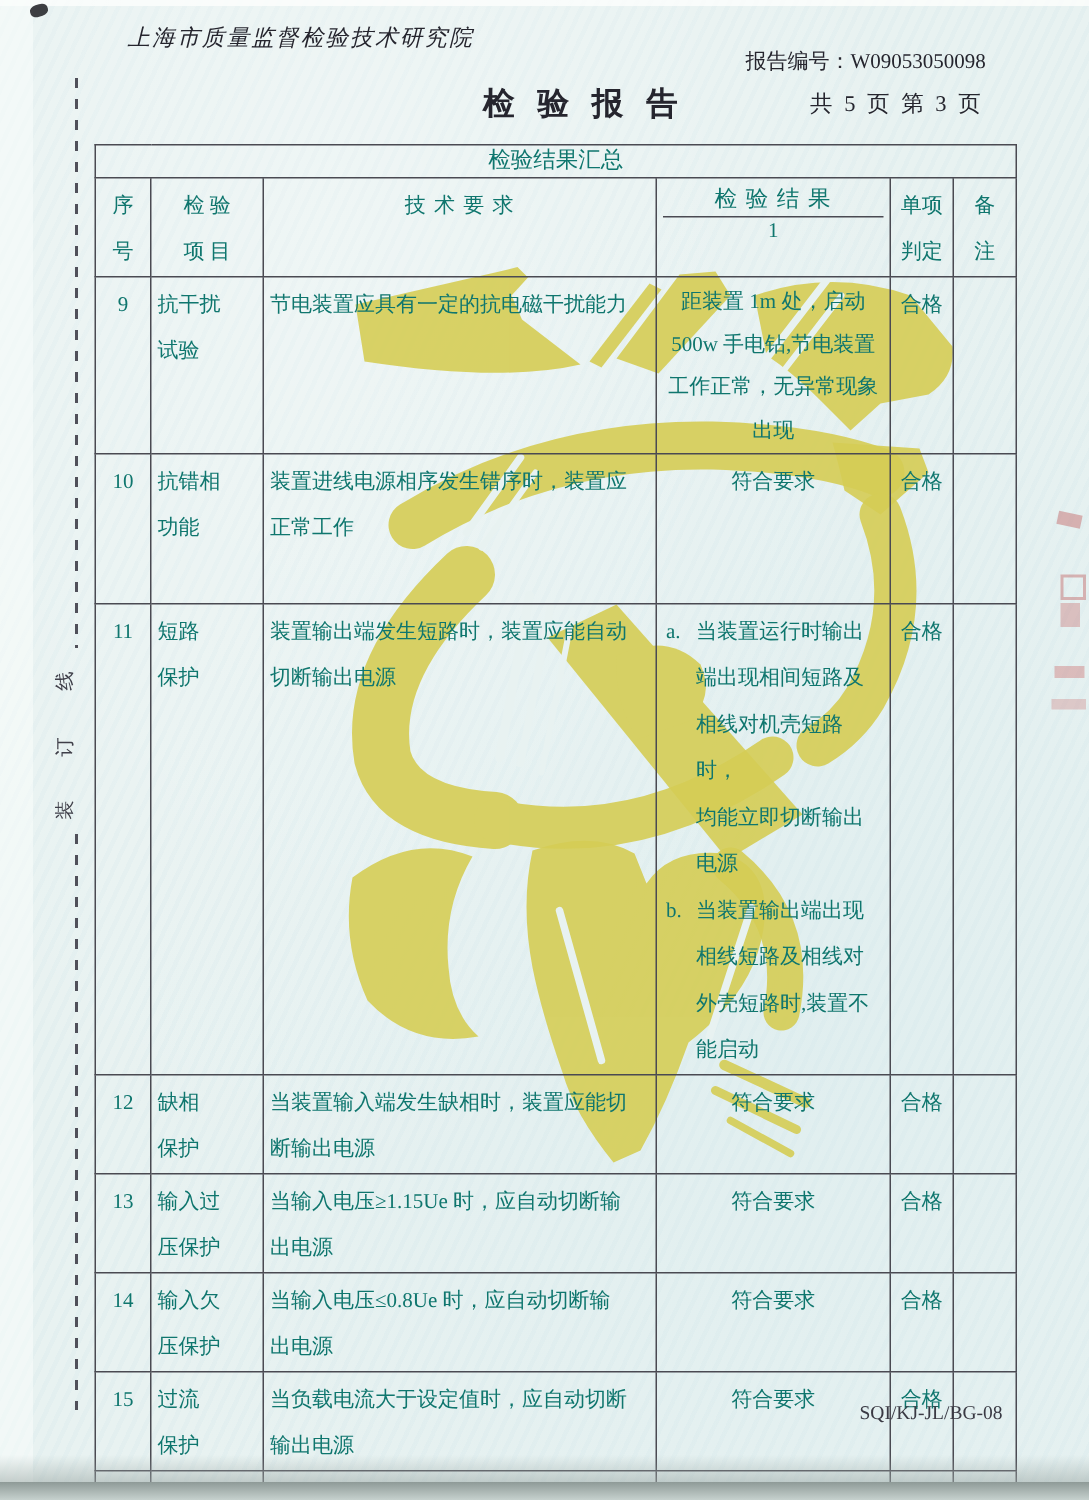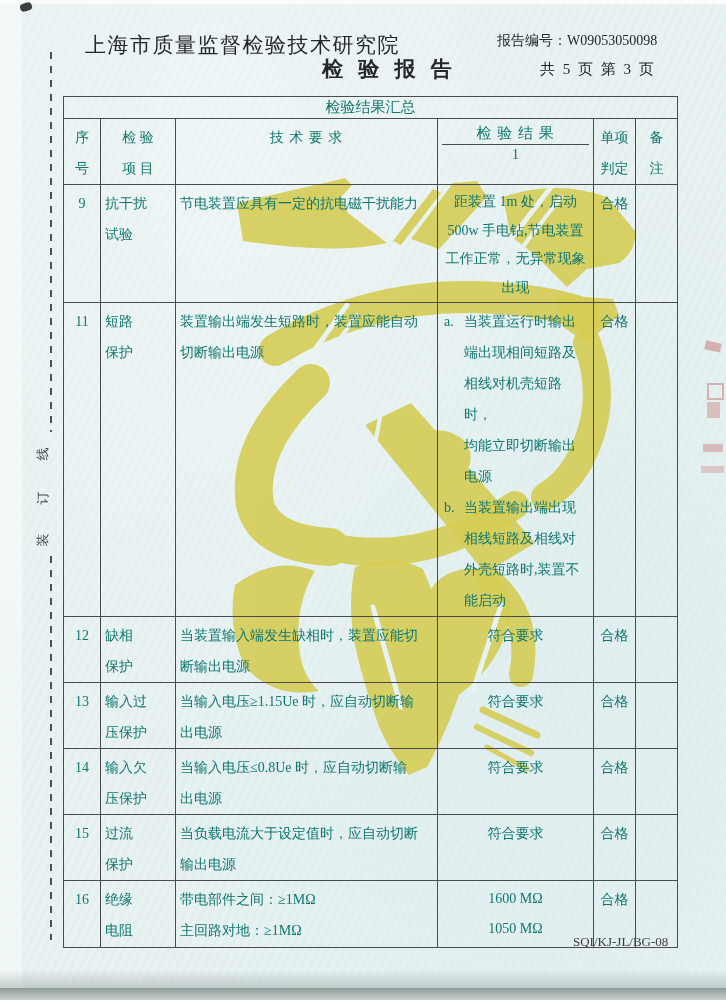--- a/index.html
+++ b/index.html
@@ -28,21 +28,21 @@
   
   .dash{position:absolute;left:50px;width:2px;z-index:2;
     background:repeating-linear-gradient(180deg,#50505a 0 7px,transparent 7px 14px);}
   .dash-top{top:52px;height:380px;}
   .dash-bottom{top:556px;height:384px;}
   .bind-char{position:absolute;left:34px;width:18px;text-align:center;font-size:13px;color:#3f3f49;
     transform:rotate(-90deg);z-index:2;}
   .bc0{top:445px;} .bc1{top:489px;} .bc2{top:531px;}
 
   
-  .institute{position:absolute;left:85px;top:31px;font-size:21px;letter-spacing:1.5px;z-index:2;}
+  .institute{position:absolute;left:85px;top:16px;font-size:15px;letter-spacing:1.5px;z-index:2;font-style:italic;}
   .report-no{position:absolute;left:497px;top:32px;font-size:14px;z-index:2;}
   .title{position:absolute;left:322px;top:55px;font-size:21px;font-weight:bold;letter-spacing:5px;z-index:2;}
   .pagination{position:absolute;left:540px;top:60px;font-size:15px;letter-spacing:2px;z-index:2;}
   .form-code{position:absolute;left:573px;top:934px;font-size:13px;color:#3a3a44;z-index:2;}
 
   
   .watermark{position:absolute;left:215px;top:175px;width:460px;height:640px;z-index:1;}
 
   
   .rm{position:absolute;z-index:2;}
@@ -180,20 +180,30 @@
 试验</td>
     <td class="req">节电装置应具有一定的抗电磁干扰能力</td>
     <td class="res">距装置 1m 处，启动
 500w 手电钻,节电装置
 工作正常，无异常现象
 出现</td>
     <td class="judge">合格</td>
     <td></td>
   </tr>
 
+  <tr class="r10">
+    <td class="seq">10</td>
+    <td class="item">抗错相
+功能</td>
+    <td class="req">装置进线电源相序发生错序时，装置应
+正常工作</td>
+    <td class="res">符合要求</td>
+    <td class="judge">合格</td>
+    <td></td>
+  </tr>
 
   <tr class="r11">
     <td class="seq">11</td>
     <td class="item">短路
 保护</td>
     <td class="req">装置输出端发生短路时，装置应能自动
 切断输出电源</td>
     <td class="r11-res">
       <div class="res-item">
         <span class="marker">a.</span>

